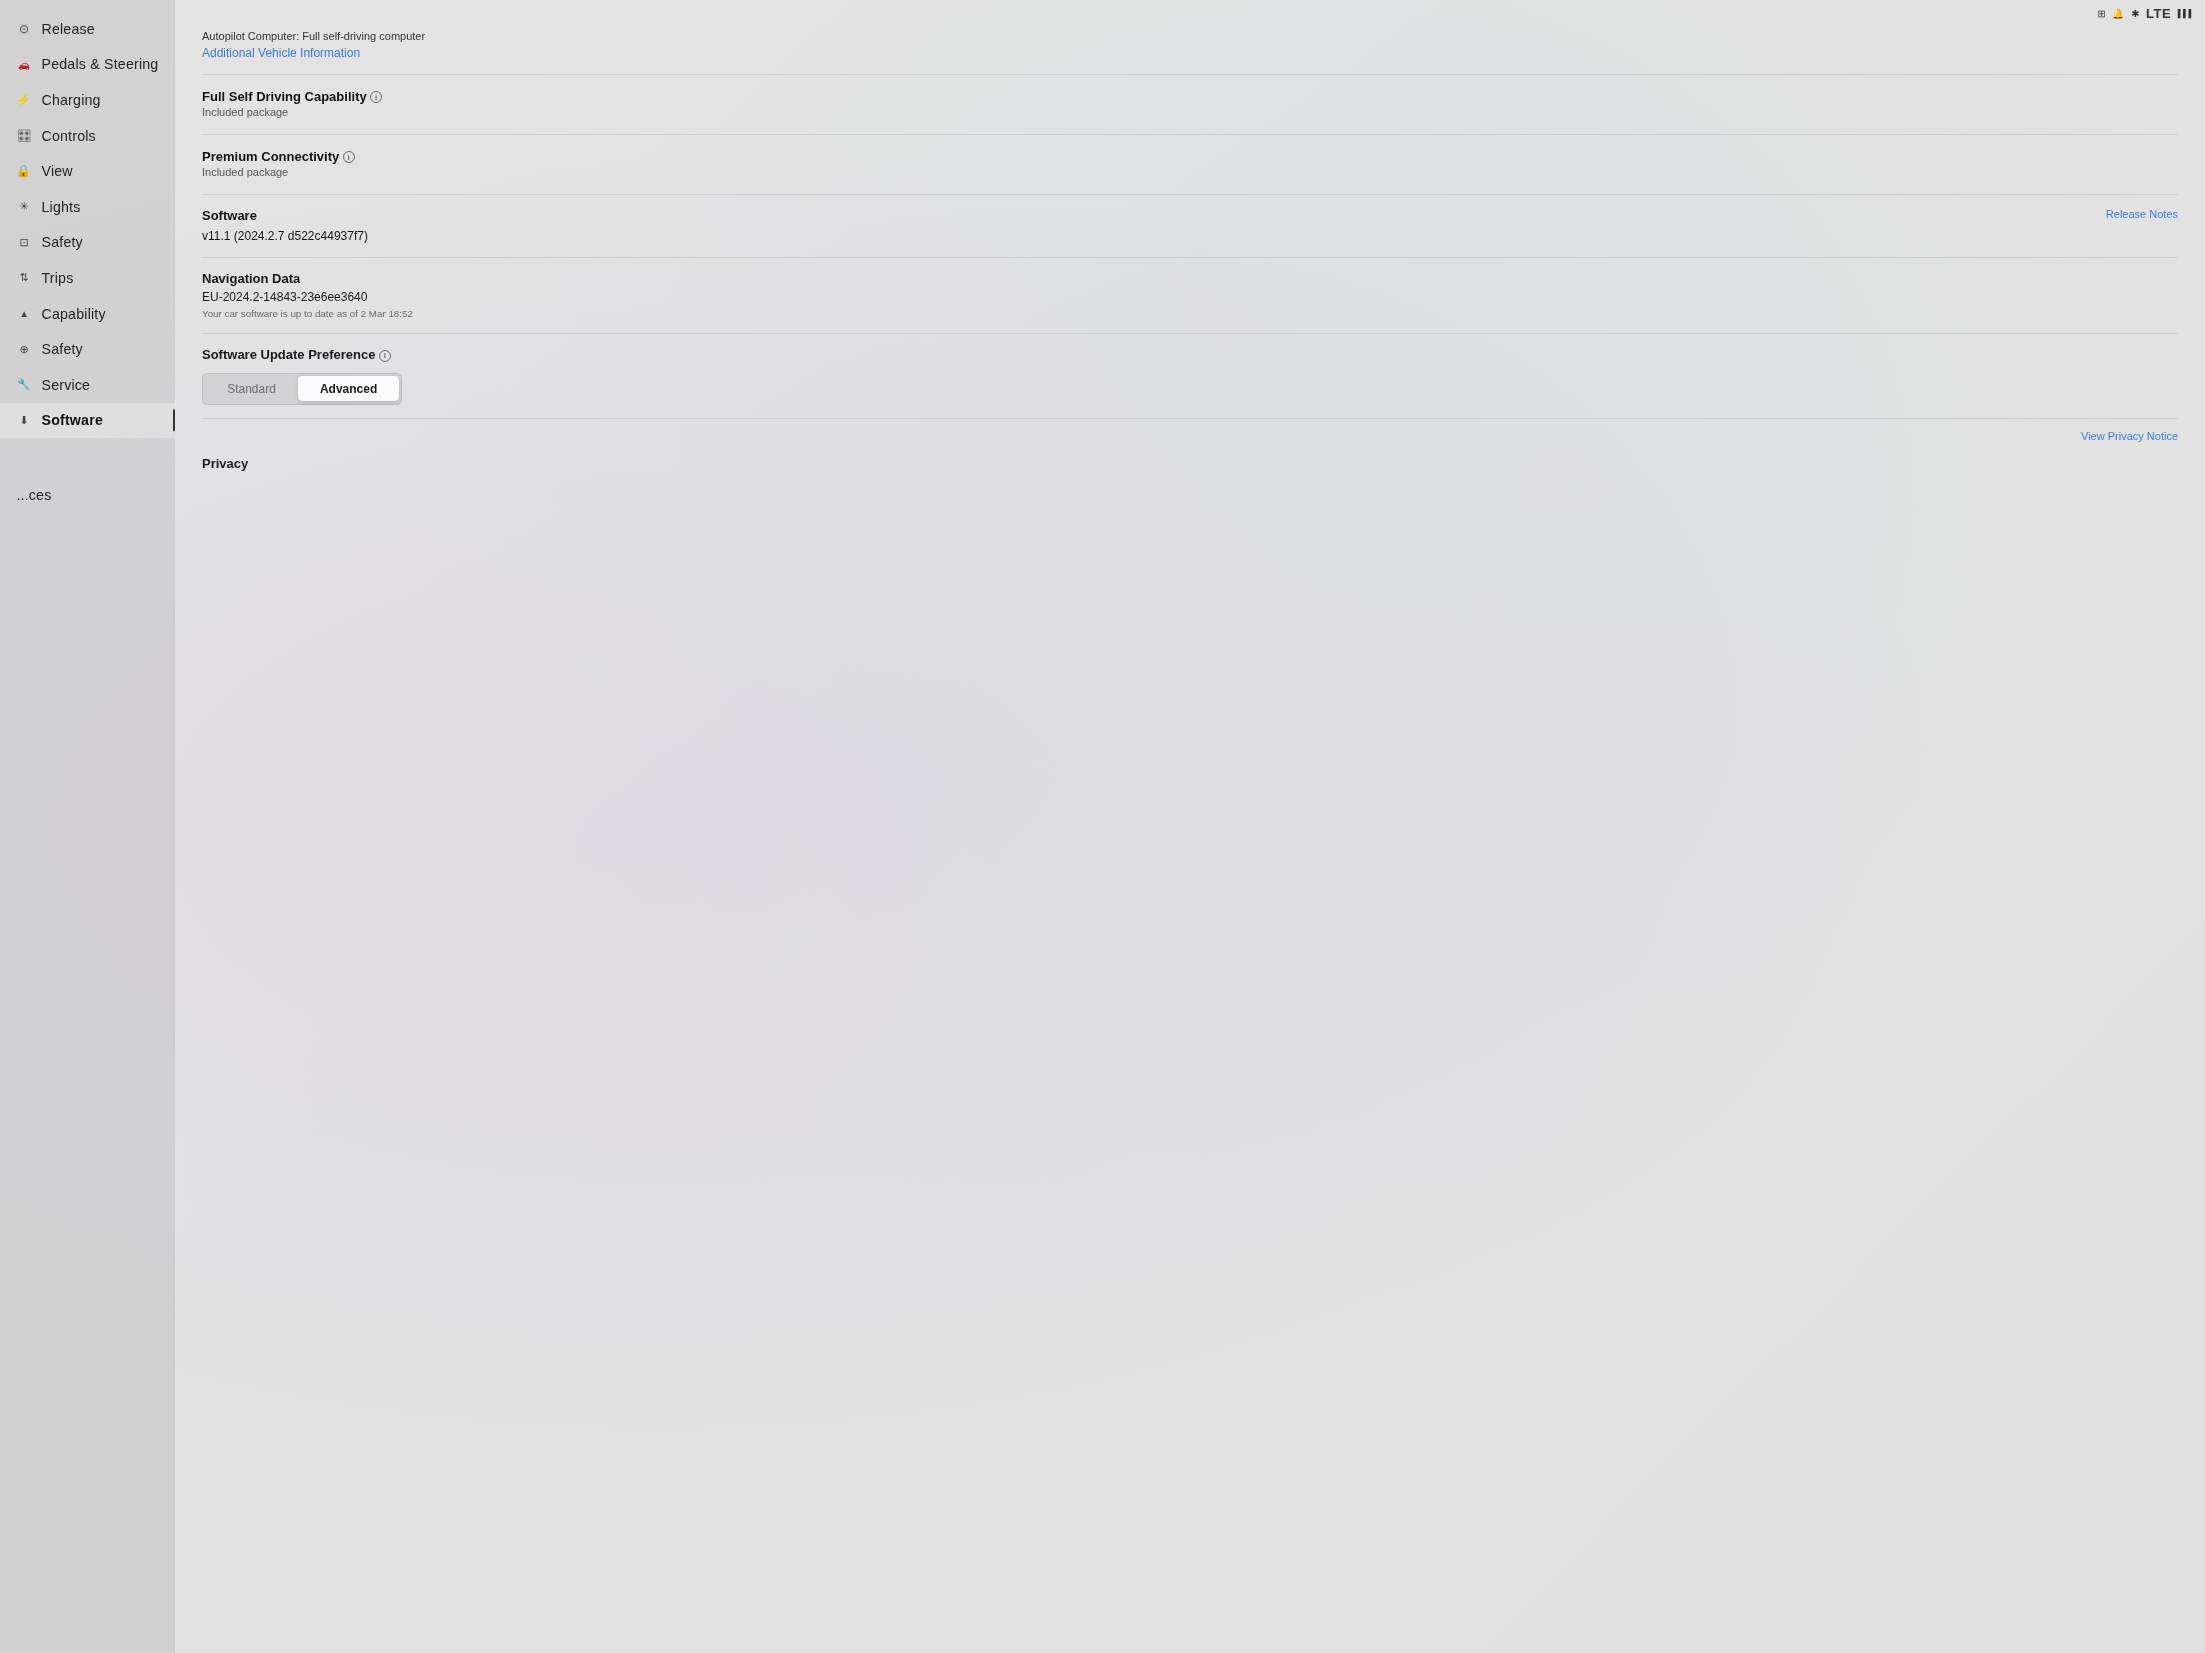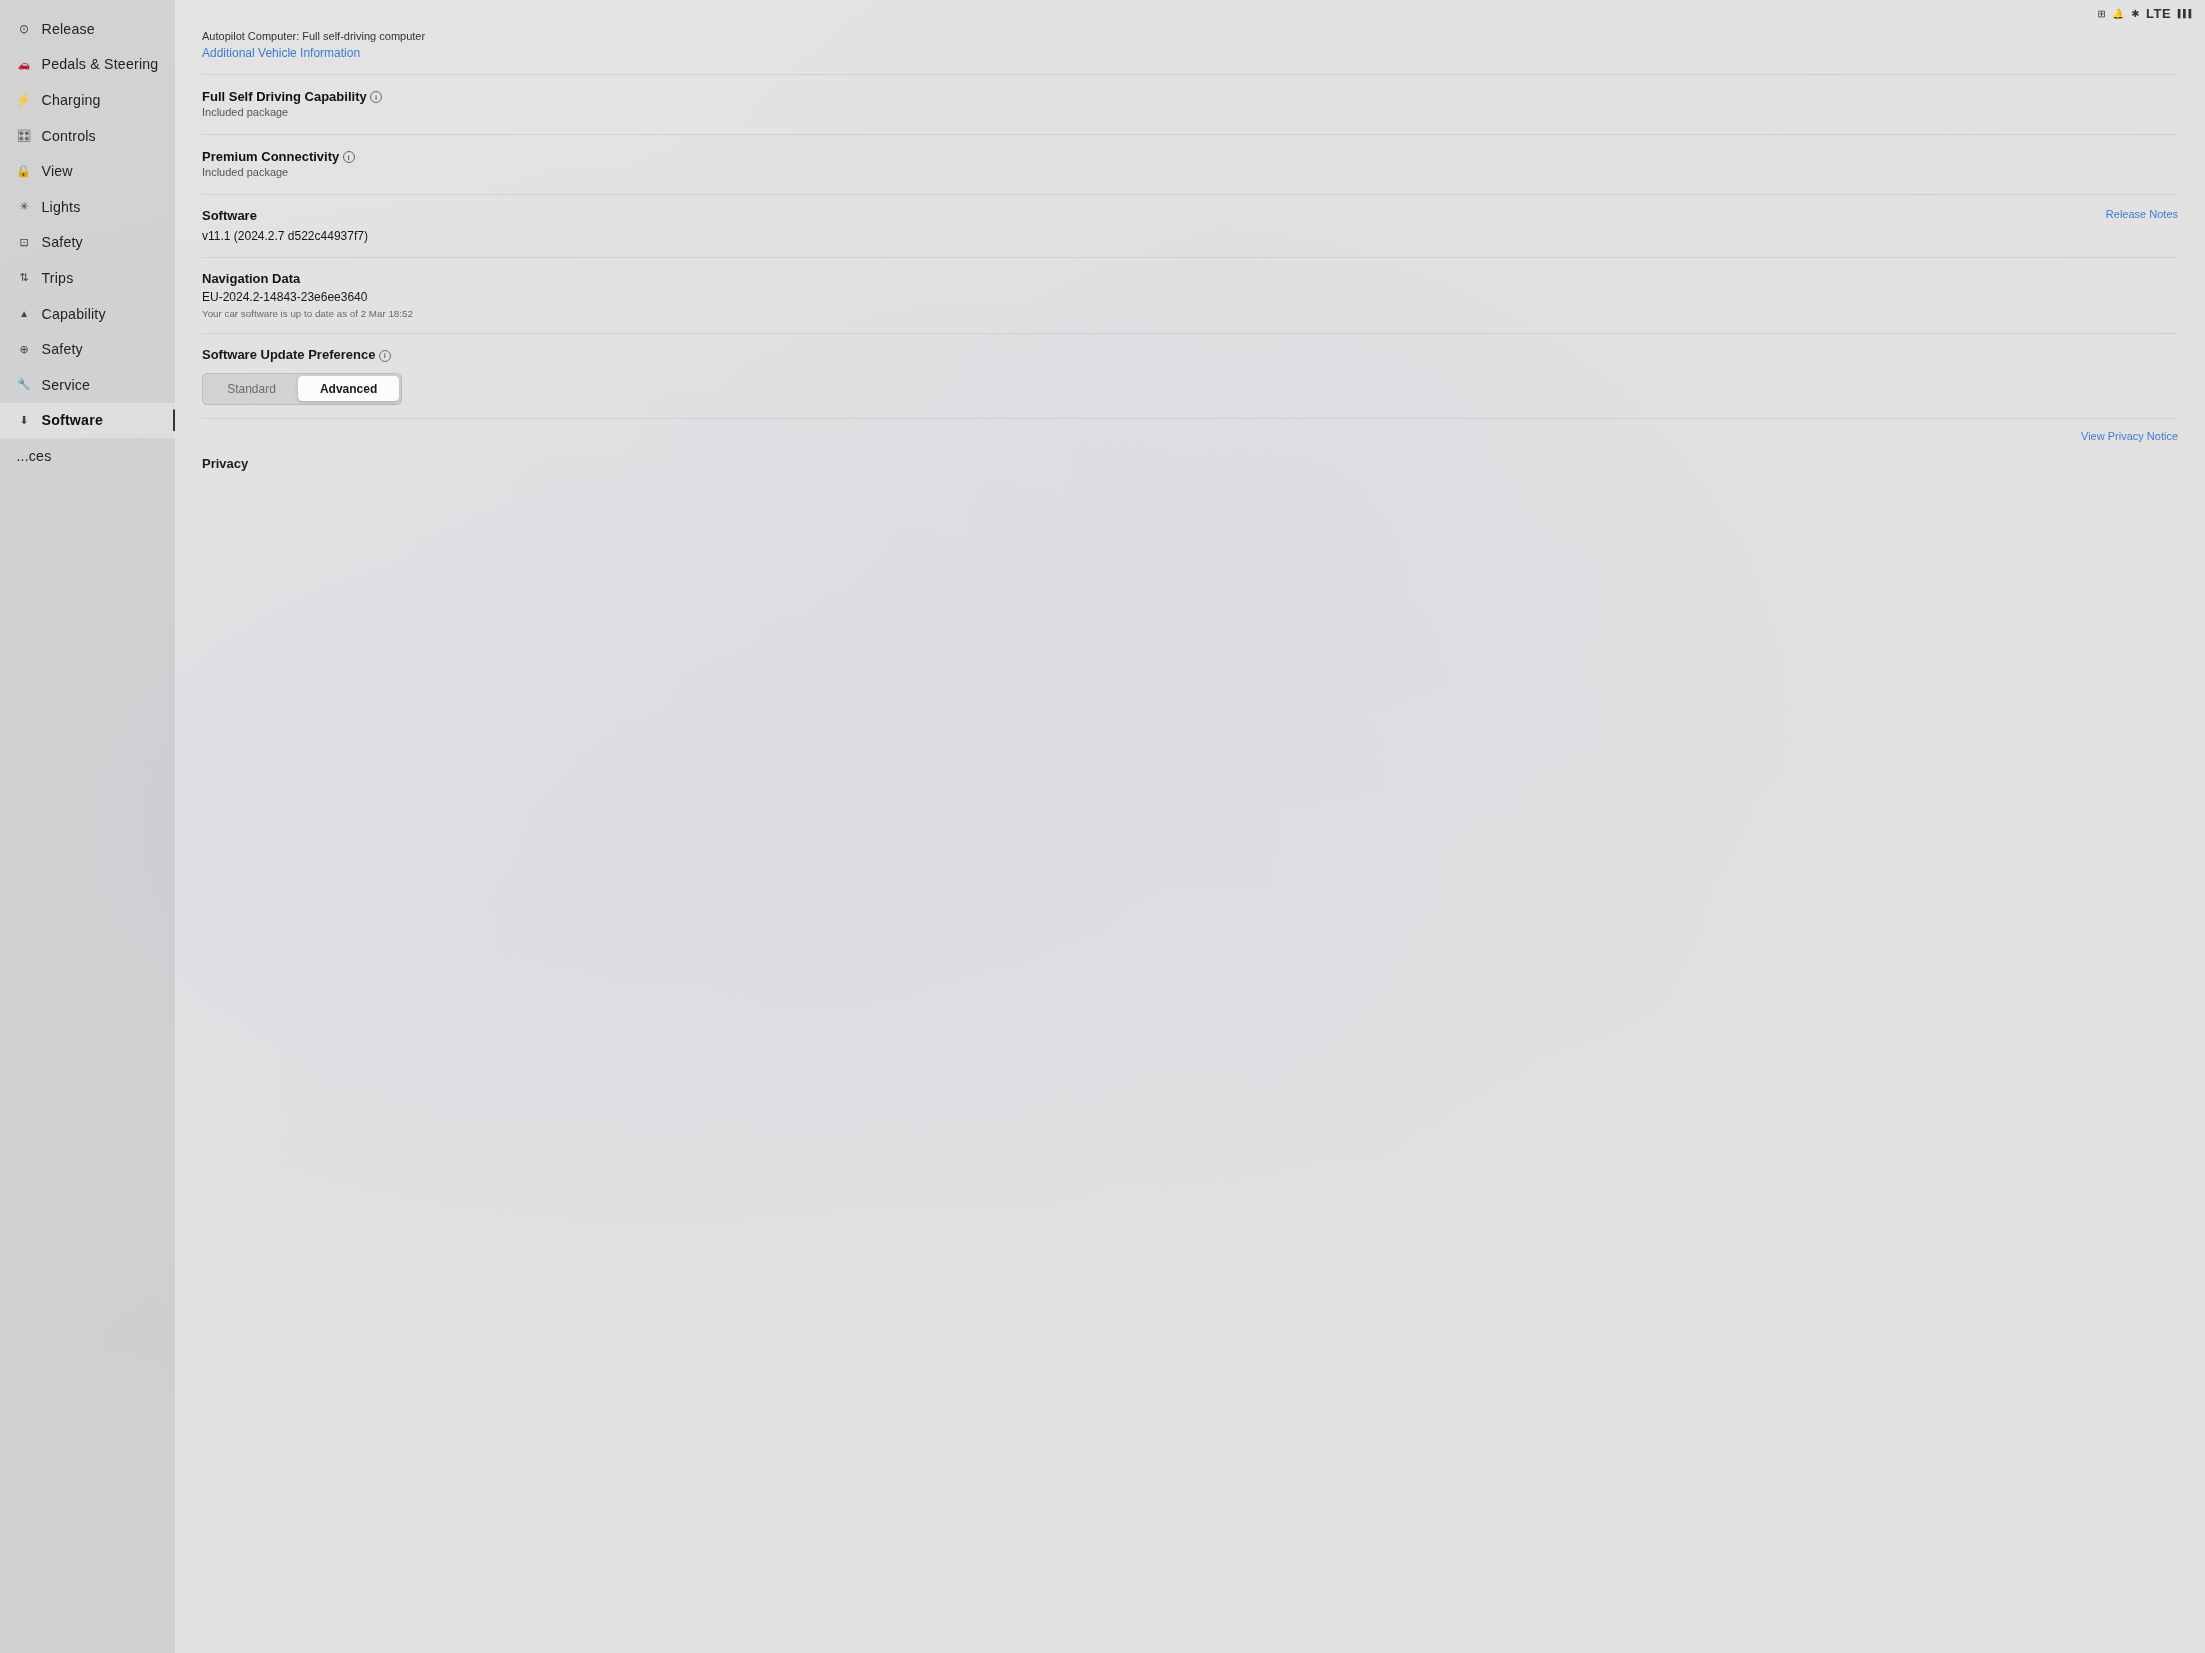--- a/index.html
+++ b/index.html
@@ -248,20 +248,21 @@
     .computer-text {
       font-size: 11px;
       color: #333;
       margin-bottom: 4.4px;
     }
 
     
     .sidebar-partial {
       color: #888;
       font-size: 11px;
+      margin-top: 39px;
     }
   </style>
 </head>
 <body>
 
 <div class="screen-container">
 
   <div class="status-bar">
     <span class="icon">⊞</span>
     <span class="icon">🔔</span>

